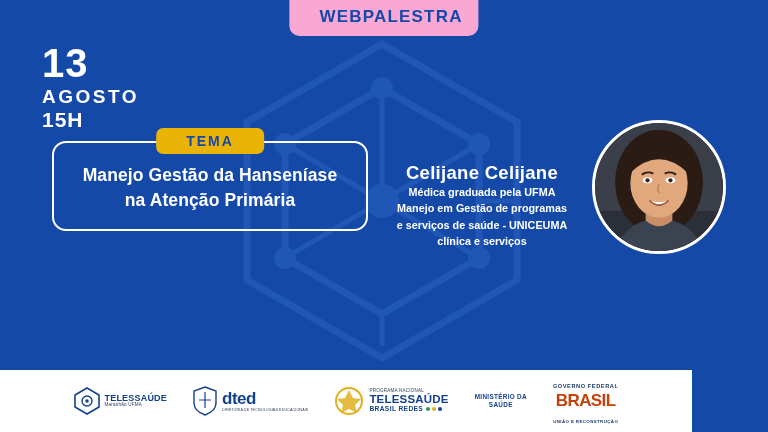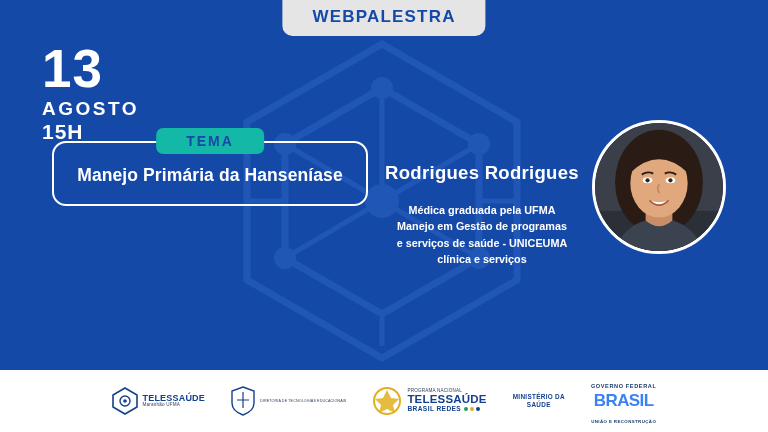--- a/index.html
+++ b/index.html
@@ -22,39 +22,39 @@
     opacity: 0.5;
     pointer-events: none;
   }
   .hex-deco svg { width: 100%; height: 100%; display: block; }
 
   
   .top-tab {
     position: absolute;
     left: 50%; top: 0;
     transform: translateX(-50%);
-    background: #e5e5e5;
+    background: #f9a8d4;
     color: #1549a8;
     font-weight: bold;
     font-size: 17px;
     letter-spacing: 1.2px;
-    padding: 7px 30px 9px 30px;
+    padding: 7px 16px 9px 30px;
     border-radius: 0 0 10px 10px;
     z-index: 5;
   }
 
   
   .date-block {
     position: absolute;
     left: 42px; top: 44px;
     color: #ffffff;
     z-index: 5;
   }
   .date-day {
-    font-size: 53px;
+    font-size: 40px;
     font-weight: bold;
     line-height: 0.95;
     letter-spacing: 1px;
   }
   .date-month {
     font-size: 19px;
     font-weight: bold;
     letter-spacing: 2.5px;
     margin-top: 4px;
   }
@@ -72,21 +72,21 @@
     border: 2px solid #ffffff;
     border-radius: 14px;
     padding: 20px 10px 16px 10px;
     text-align: center;
     z-index: 4;
   }
   .tema-label {
     position: absolute;
     left: 50%; top: -15px;
     transform: translateX(-50%);
-    background: #14b8a6;
+    background: #eab308;
     color: #1549a8;
     font-weight: bold;
     font-size: 14px;
     letter-spacing: 2px;
     padding: 5px 30px;
     border-radius: 7px;
     white-space: nowrap;
   }
   .tema-title {
     color: #ffffff;
@@ -108,41 +108,41 @@
     color: #ffffff;
     font-size: 18.5px;
     font-weight: bold;
     letter-spacing: 0.3px;
   }
   .speaker-bio {
     color: #ffffff;
     font-size: 10.8px;
     font-weight: bold;
     line-height: 1.52;
-    margin-top: 18px;
+    margin-top: 0;
   }
 
   
   .portrait {
     position: absolute;
     left: 592px; top: 120px;
     width: 134px; height: 134px;
     border-radius: 50%;
     border: 3px solid #ffffff;
     overflow: hidden;
     background: #2a2a33;
     z-index: 6;
   }
   .portrait svg { width: 100%; height: 100%; display: block; }
 
   
   .footer {
     position: absolute;
     left: 0; bottom: 0;
-    width: 768px; height: 62px;
+    width: 692px; height: 62px;
     background: #ffffff;
     display: flex;
     align-items: center;
     justify-content: center;
     gap: 26px;
     z-index: 5;
   }
   .logo {
     display: flex;
     align-items: center;
@@ -218,21 +218,21 @@
     font-size: 5.6px;
     font-weight: bold;
     color: #1b3a6b;
     letter-spacing: 0.6px;
   }
   .gov-brasil {
     font-size: 17px;
     font-weight: bold;
     letter-spacing: -0.6px;
     line-height: 1;
-    color: #3b82f6;
+    color: #c2410c;
   }
   .gov-sub {
     font-size: 4.4px;
     font-weight: bold;
     color: #1b3a6b;
     letter-spacing: 0.4px;
     margin-top: 1px;
   }
 </style>
 </head>
@@ -272,25 +272,26 @@
   <div class="top-tab">WEBPALESTRA</div>
 
   <div class="date-block">
     <div class="date-day">13</div>
     <div class="date-month">AGOSTO</div>
     <div class="date-time">15H</div>
   </div>
 
   <div class="tema-card">
     <div class="tema-label">TEMA</div>
-    <div class="tema-title">Manejo Primária da Hanseníase</div>
+    <div class="tema-title">Manejo Gestão da Hanseníase</div>
+    <div class="tema-title">na Atenção Primária</div>
   </div>
 
   <div class="speaker-block">
-    <div class="speaker-name">Rodrigues Rodrigues</div>
+    <div class="speaker-name">Celijane Celijane</div>
     <div class="speaker-bio">
       <div>Médica graduada pela UFMA</div>
       <div>Manejo em Gestão de programas</div>
       <div>e serviços de saúde - UNICEUMA</div>
       <div>clínica e serviços</div>
     </div>
   </div>
 
   <div class="portrait">
     <svg viewBox="0 0 134 134" xmlns="http://www.w3.org/2000/svg">
@@ -345,20 +346,21 @@
     </div>
 
     <div class="logo">
       <span class="logo-mark">
         <svg width="24" height="30" viewBox="0 0 24 30" xmlns="http://www.w3.org/2000/svg">
           <path d="M12 1 L23 5 V17 Q23 25 12 29 Q1 25 1 17 V5 Z" fill="none" stroke="#13408f" stroke-width="1.4"></path>
           <path d="M12 6 V22 M6 14 H18" stroke="#13408f" stroke-width="1.2"></path>
         </svg>
       </span>
       <span class="logo-text">
+        <span class="logo-dted-text">dted</span>
         <span class="logo-dted-sub">DIRETORIA DE TECNOLOGIAS EDUCACIONAIS</span>
       </span>
     </div>
 
     <div class="logo">
       <span class="logo-mark">
         <svg width="30" height="30" viewBox="0 0 30 30" xmlns="http://www.w3.org/2000/svg">
           <circle cx="15" cy="15" r="13" fill="none" stroke="#e0b020" stroke-width="2"></circle>
           <path d="M15 4 L19 12 L27 13 L21 19 L23 27 L15 23 L7 27 L9 19 L3 13 L11 12 Z" fill="#e0b020" opacity="0.85"></path>
         </svg>

